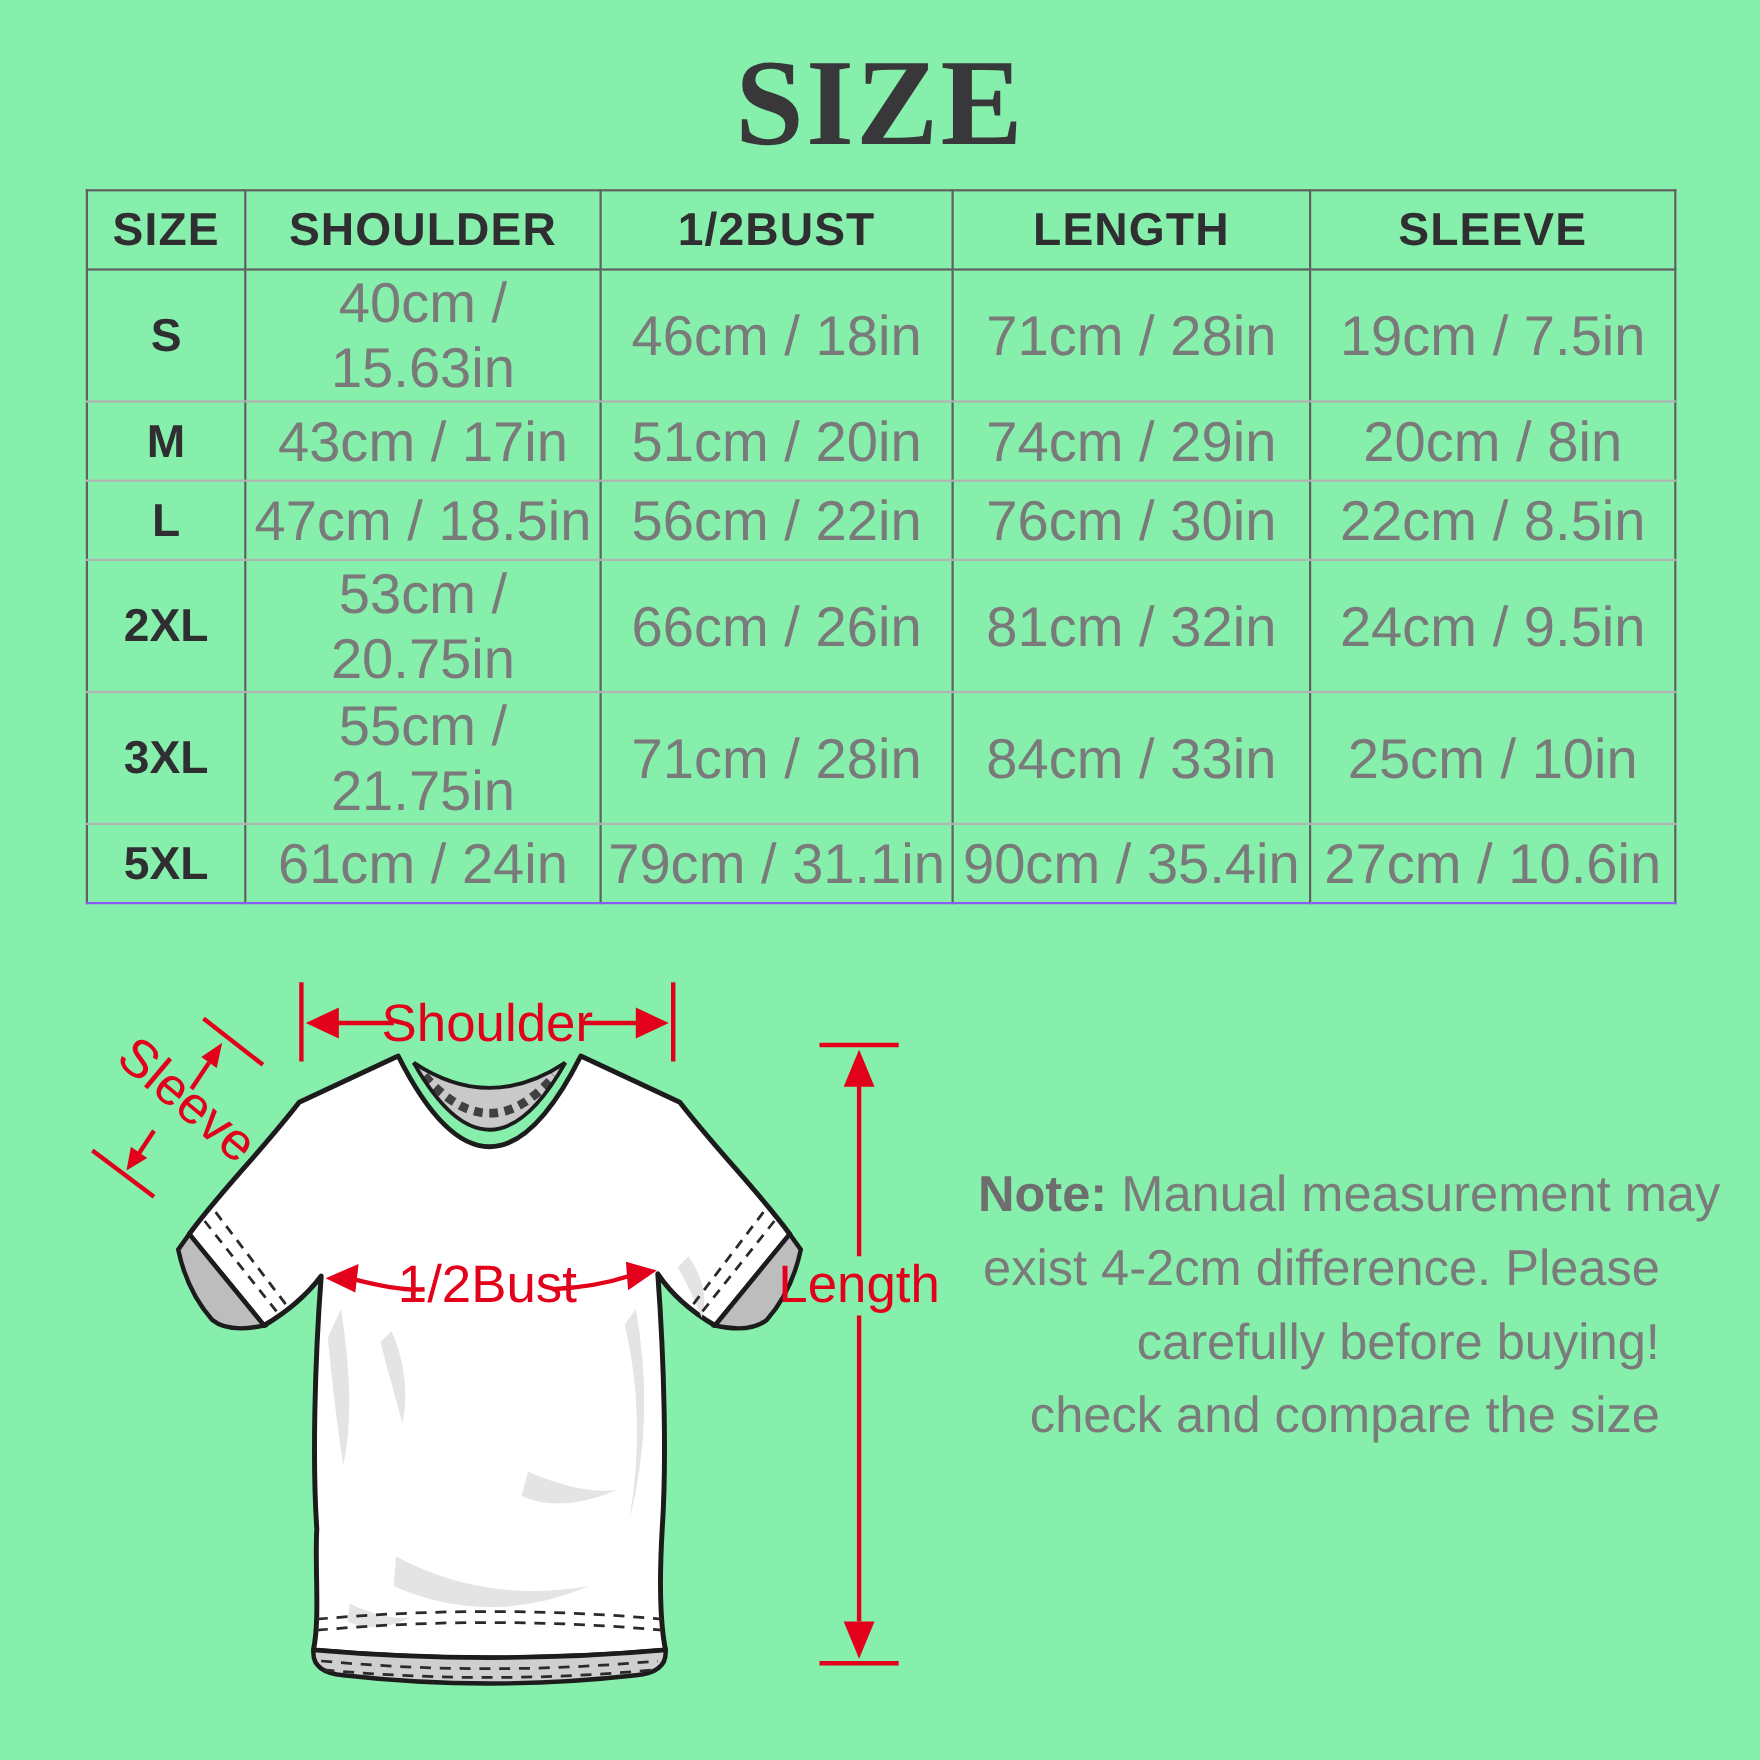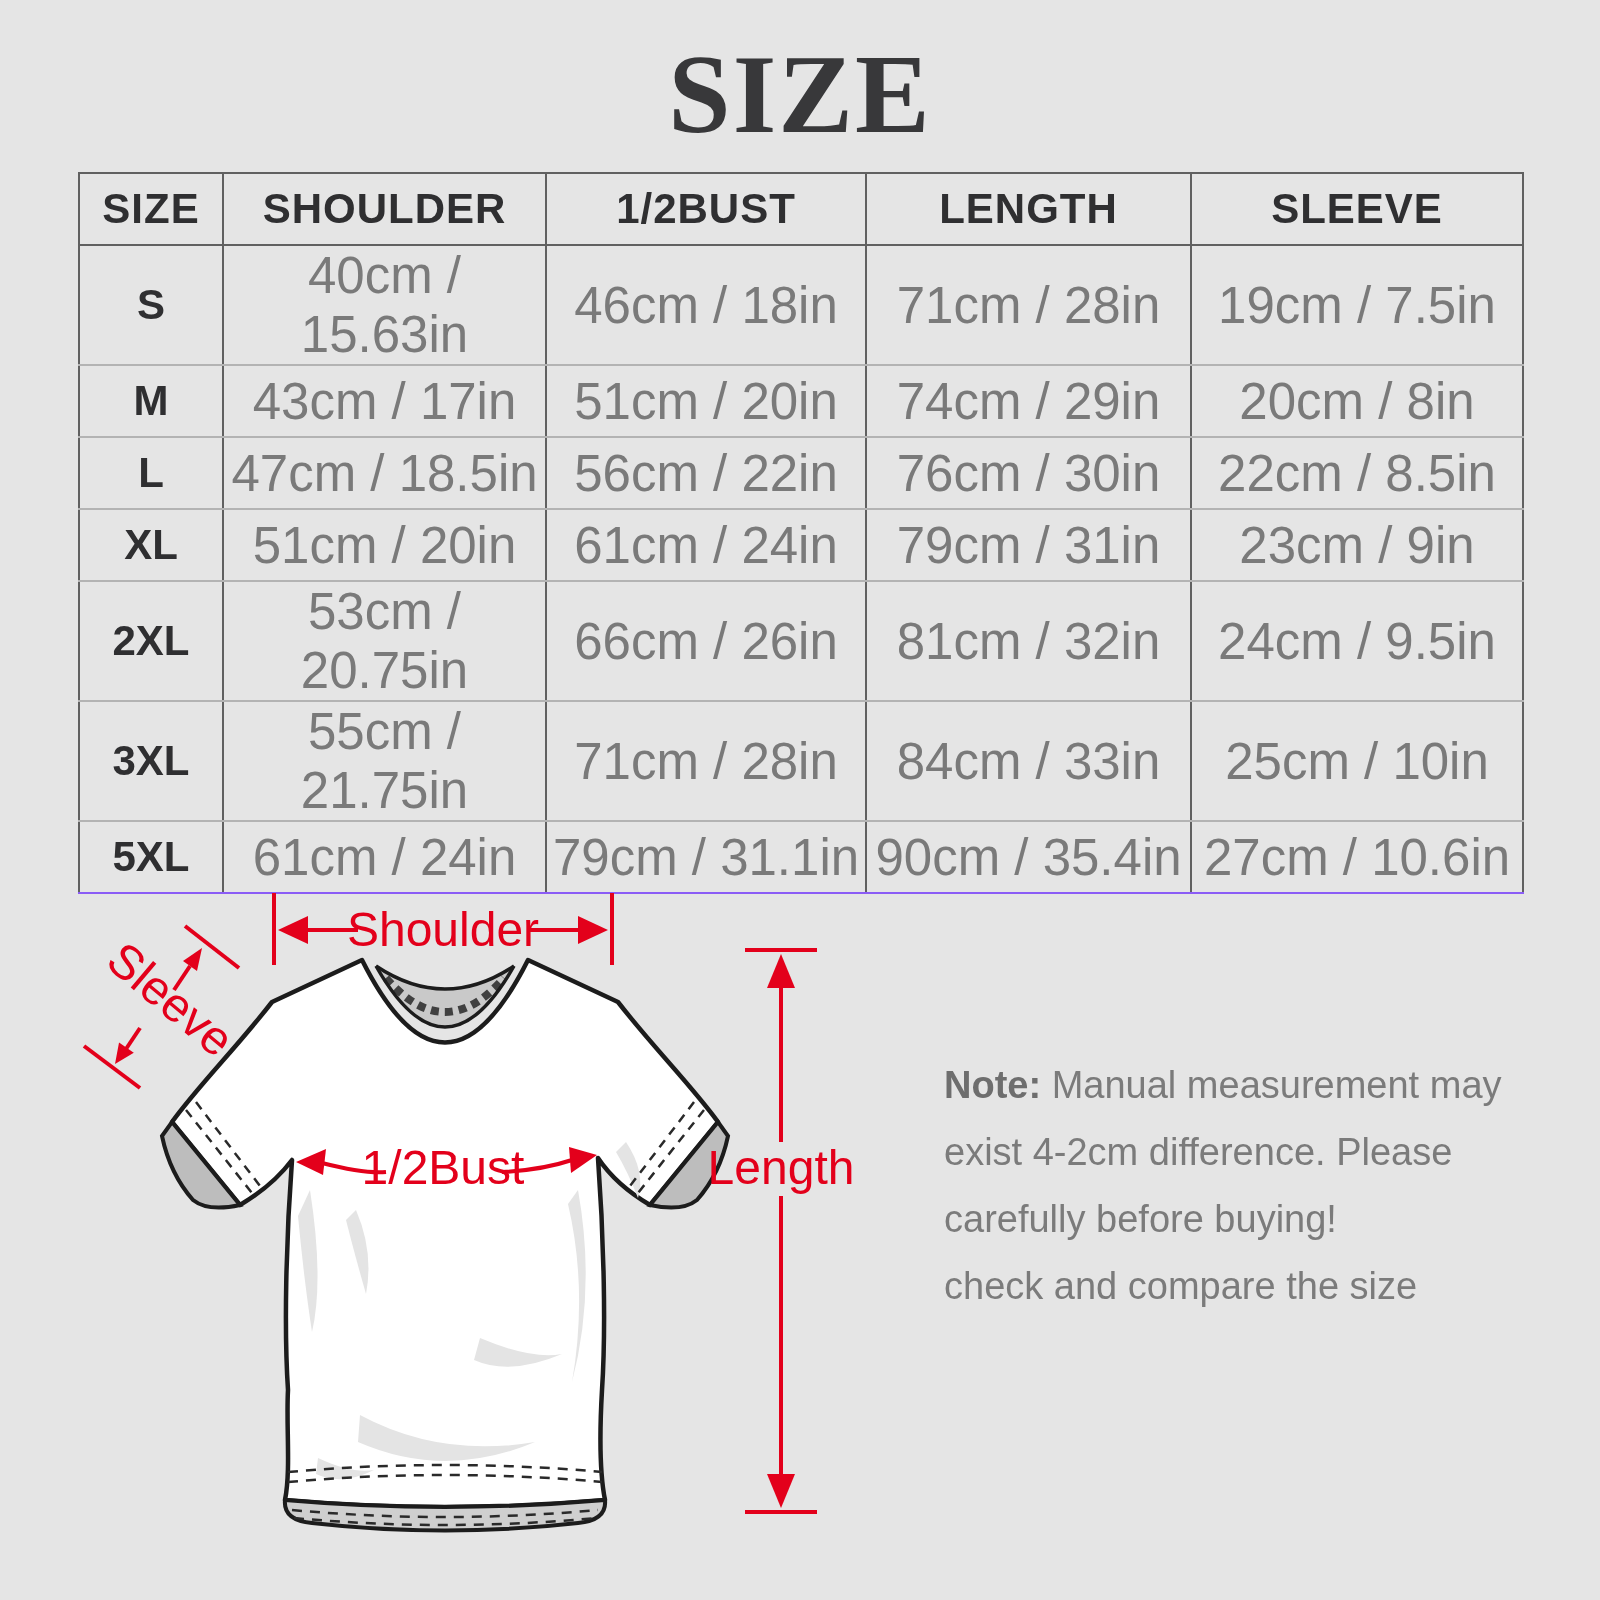--- a/index.html
+++ b/index.html
@@ -1,38 +1,38 @@
 <!DOCTYPE html>
 <html><head>
 <meta charset="utf-8">
 <style>
   html,body{margin:0;padding:0;background:#ffffff;}
-  #canvas{position:relative;width:1600px;height:1600px;background:#e5e5e5;overflow:hidden;
+  #canvas{position:relative;width:1600px;height:1600px;background:#86efac;overflow:hidden;
           font-family:"Liberation Sans", sans-serif;}
   
   #title{position:absolute;left:0;right:0;top:38px;text-align:center;
          font-family:"Liberation Serif", serif;font-weight:bold;font-size:112px;
          color:#38383a;letter-spacing:2px;line-height:1;}
   
   #size-table-wrap{position:absolute;left:78px;top:172px;width:1444px;}
   table.size{border-collapse:collapse;table-layout:fixed;width:1444px;}
   table.size th, table.size td{
     height:70px;text-align:center;vertical-align:middle;padding:0;
     border-left:2px solid #606060;border-right:2px solid #606060;}
   table.size th{
     font-size:42px;font-weight:bold;color:#2f2f31;letter-spacing:1px;
     border-top:2px solid #606060;border-bottom:2px solid #606060;}
   table.size td{font-size:51px;color:#7a7a7a;border-bottom:2px solid #b3b3b3;}
   table.size td.size-col{font-weight:bold;color:#2f2f31;font-size:42px;}
   table.size tr.last td{border-bottom:2px solid #8b5cf6;}
   
   #diagram{position:absolute;left:60px;top:860px;width:880px;height:700px;}
   
-  #note{position:absolute;left:944px;top:1052px;width:620px;
-        font-size:38px;line-height:67px;color:#7b7b7b;}
+  #note{position:absolute;left:889px;top:1052px;width:620px;
+        font-size:46px;line-height:67px;color:#7b7b7b;text-align:right;}
   #note .line{white-space:nowrap;}
   #note b{color:#6e6e6e;}
   .red-label{font-family:"Liberation Sans", sans-serif;font-size:48px;fill:#e3001b;}
 </style>
 </head>
 <body>
 
 <div id="canvas">
 
   <div id="title">SIZE</div>
@@ -69,27 +69,20 @@
         <td>20cm / 8in</td>
       </tr>
       <tr>
         <td class="size-col">L</td>
         <td>47cm / 18.5in</td>
         <td>56cm / 22in</td>
         <td>76cm / 30in</td>
         <td>22cm / 8.5in</td>
       </tr>
       <tr>
-        <td class="size-col">XL</td>
-        <td>51cm / 20in</td>
-        <td>61cm / 24in</td>
-        <td>79cm / 31in</td>
-        <td>23cm / 9in</td>
-      </tr>
-      <tr>
         <td class="size-col">2XL</td>
         <td>53cm / 20.75in</td>
         <td>66cm / 26in</td>
         <td>81cm / 32in</td>
         <td>24cm / 9.5in</td>
       </tr>
       <tr>
         <td class="size-col">3XL</td>
         <td>55cm / 21.75in</td>
         <td>71cm / 28in</td>

